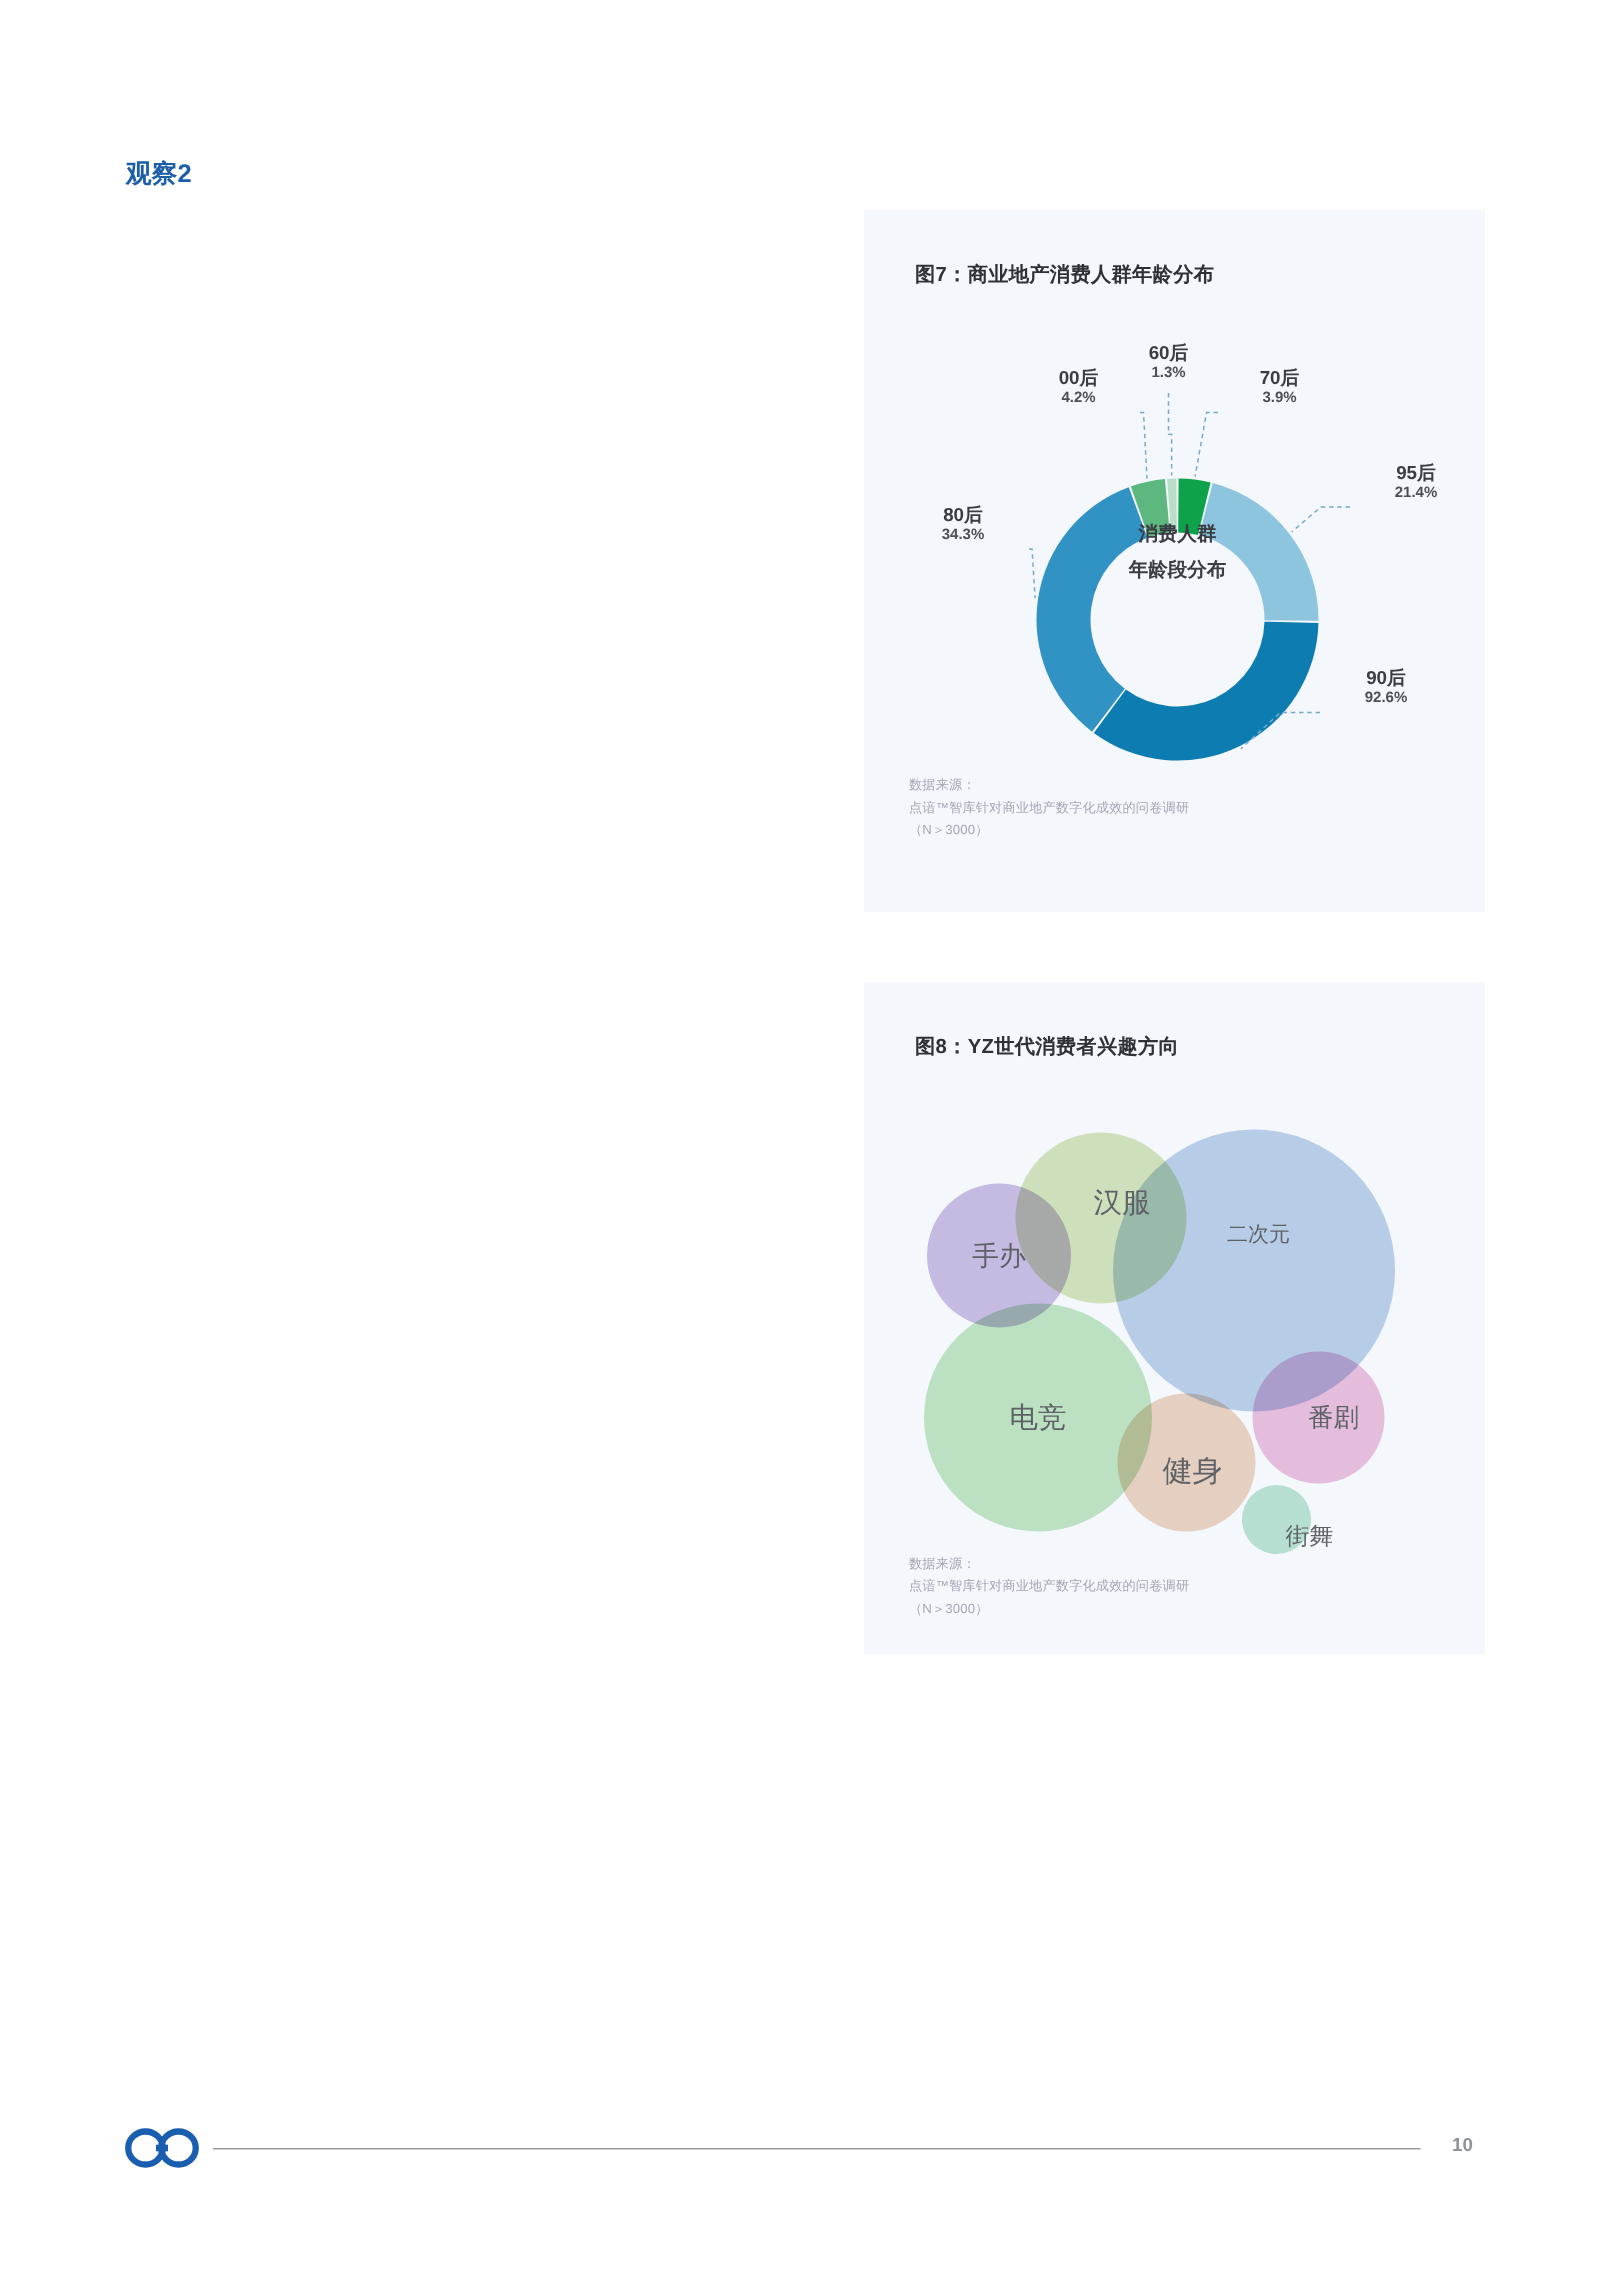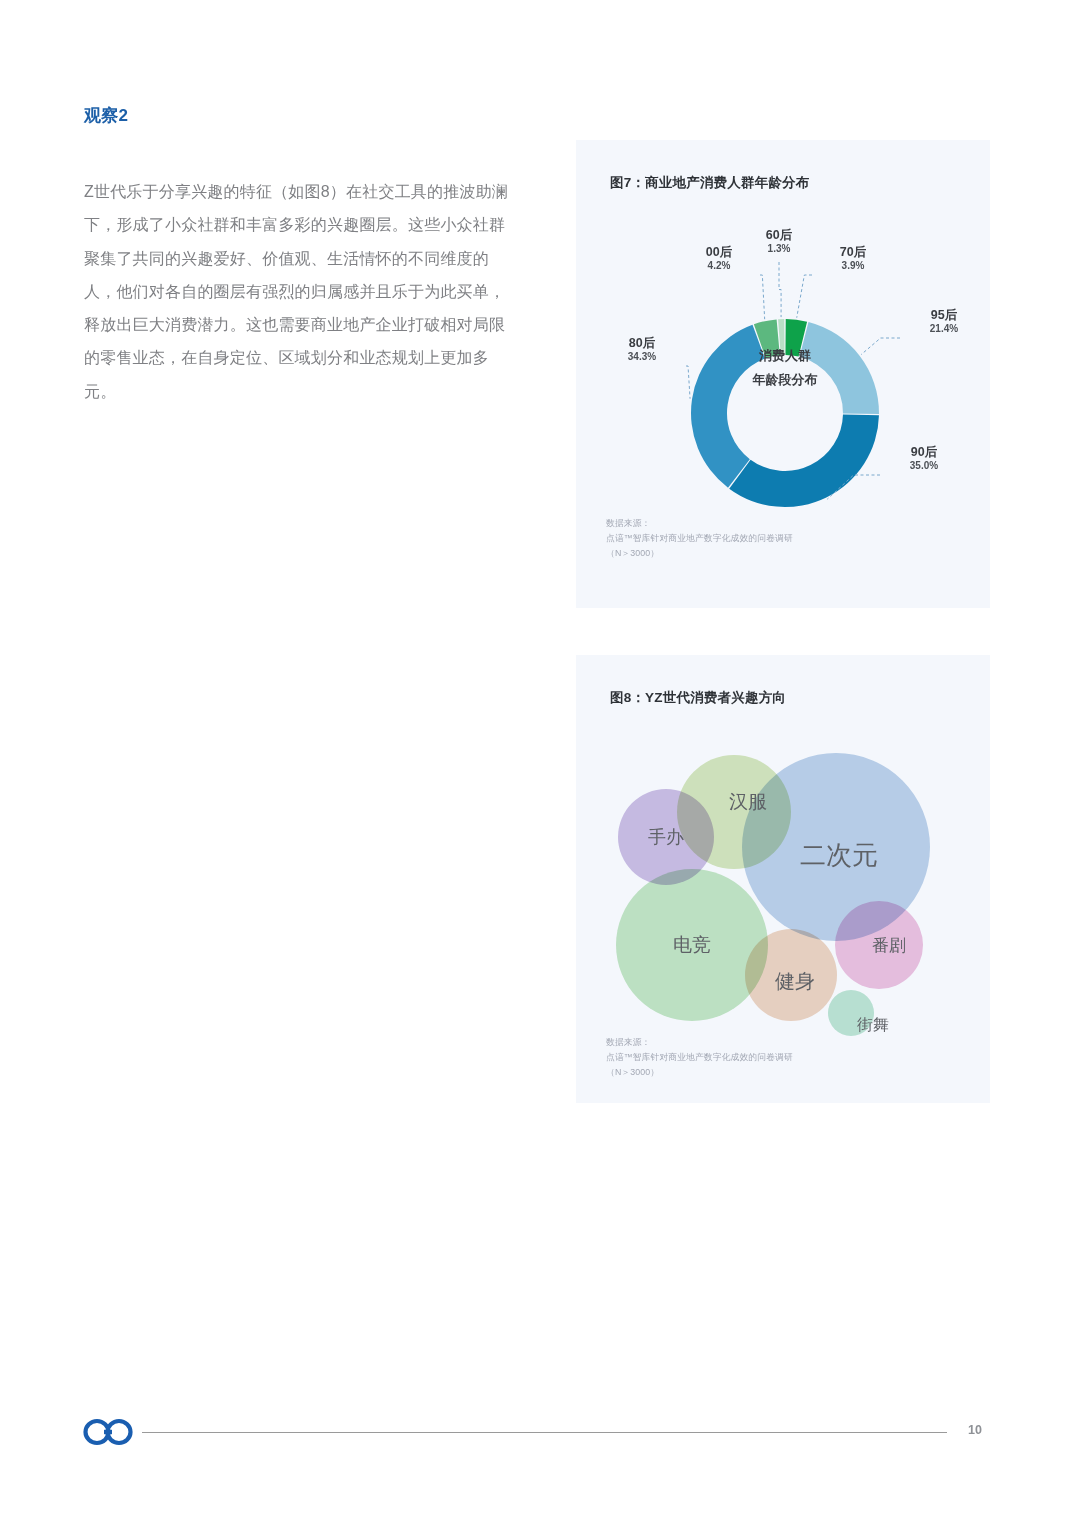--- a/index.html
+++ b/index.html
@@ -177,21 +177,20 @@
     color: #8e9196;
   }
 </style>
 </head>
 <body>
 
 <div class="page">
 
   <div class="left-col">
     <div class="observation-label">观察2</div>
-    <div class="body-para para-2">Z世代乐于分享兴趣的特征（如图8）在社交工具的推波助澜下，形成了小众社群和丰富多彩的兴趣圈层。这些小众社群聚集了共同的兴趣爱好、价值观、生活情怀的不同维度的人，他们对各自的圈层有强烈的归属感并且乐于为此买单，释放出巨大消费潜力。这也需要商业地产企业打破相对局限的零售业态，在自身定位、区域划分和业态规划上更加多元。</div>
   </div>
 
 
   <div class="card" id="card-donut">
     <div class="card-title">图7：商业地产消费人群年龄分布</div>
 
     <div class="donut-wrap">
       <svg class="donut-svg" width="414" height="468" viewBox="0 0 414 468">
         <g id="donut-slices">
             <path d="M 209.73826668353885 179.00289918138975 A 94 94 0 0 1 231.06504466828653 181.62640532524443 L 222.61460202936829 216.62054796664017 A 58 58 0 0 0 209.45552625154525 215.0017888566022 Z" fill="#0ea24a"></path>
@@ -220,21 +219,21 @@
           <div class="dlabel" style="left: 242px; top: 105px; width: 70px;">
             <div class="nm">70后</div>
             <div class="pc">3.9%</div>
           </div>
           <div class="dlabel" style="left: 330px; top: 168px; width: 76px;">
             <div class="nm">95后</div>
             <div class="pc">21.4%</div>
           </div>
           <div class="dlabel" style="left: 310px; top: 305px; width: 76px;">
             <div class="nm">90后</div>
-            <div class="pc">35.0%</div>
+            <div class="pc">92.6%</div>
           </div>
           <div class="dlabel" style="left: 28px; top: 196px; width: 76px;">
             <div class="nm">80后</div>
             <div class="pc">34.3%</div>
           </div>
           <div class="dlabel" style="left: 108px; top: 105px; width: 70px;">
             <div class="nm">00后</div>
             <div class="pc">4.2%</div>
           </div>
           <div class="dlabel" style="left: 170px; top: 88px; width: 66px;">
@@ -255,21 +254,21 @@
     <div class="bubble-wrap" id="bubble-wrap">
         <div class="bubble" style="left: 42px; top: 134px; width: 96px; height: 96px; background: rgb(206, 192, 228);"></div>
         <div class="bubble" style="left: 101px; top: 100px; width: 114px; height: 114px; background: rgb(215, 232, 189);"></div>
         <div class="bubble" style="left: 166px; top: 98px; width: 188px; height: 188px; background: rgb(190, 211, 234);"></div>
         <div class="bubble" style="left: 40px; top: 214px; width: 152px; height: 152px; background: rgb(197, 232, 197);"></div>
         <div class="bubble" style="left: 169px; top: 274px; width: 92px; height: 92px; background: rgb(240, 214, 195);"></div>
         <div class="bubble" style="left: 259px; top: 246px; width: 88px; height: 88px; background: rgb(239, 195, 224);"></div>
         <div class="bubble" style="left: 252px; top: 335px; width: 46px; height: 46px; background: rgb(191, 231, 212);"></div>
         <div class="bubble-label" style="left: 90px; top: 182px; font-size: 18px;">手办</div>
         <div class="bubble-label" style="left: 172px; top: 147px; font-size: 19px;">汉服</div>
-        <div class="bubble-label" style="left: 263px; top: 200px; font-size: 26px;">二次元</div>
+        <div class="bubble-label" style="left: 263px; top: 168px; font-size: 14px;">二次元</div>
         <div class="bubble-label" style="left: 116px; top: 290px; font-size: 19px;">电竞</div>
         <div class="bubble-label" style="left: 219px; top: 326px; font-size: 20px;">健身</div>
         <div class="bubble-label" style="left: 313px; top: 290px; font-size: 17px;">番剧</div>
         <div class="bubble-label" style="left: 297px; top: 370px; font-size: 16px;">街舞</div>
       </div>
 
     <div class="card-source" id="bubble-source">数据来源：
 点谙™智库针对商业地产数字化成效的问卷调研
 （N＞3000）</div>
   </div>

